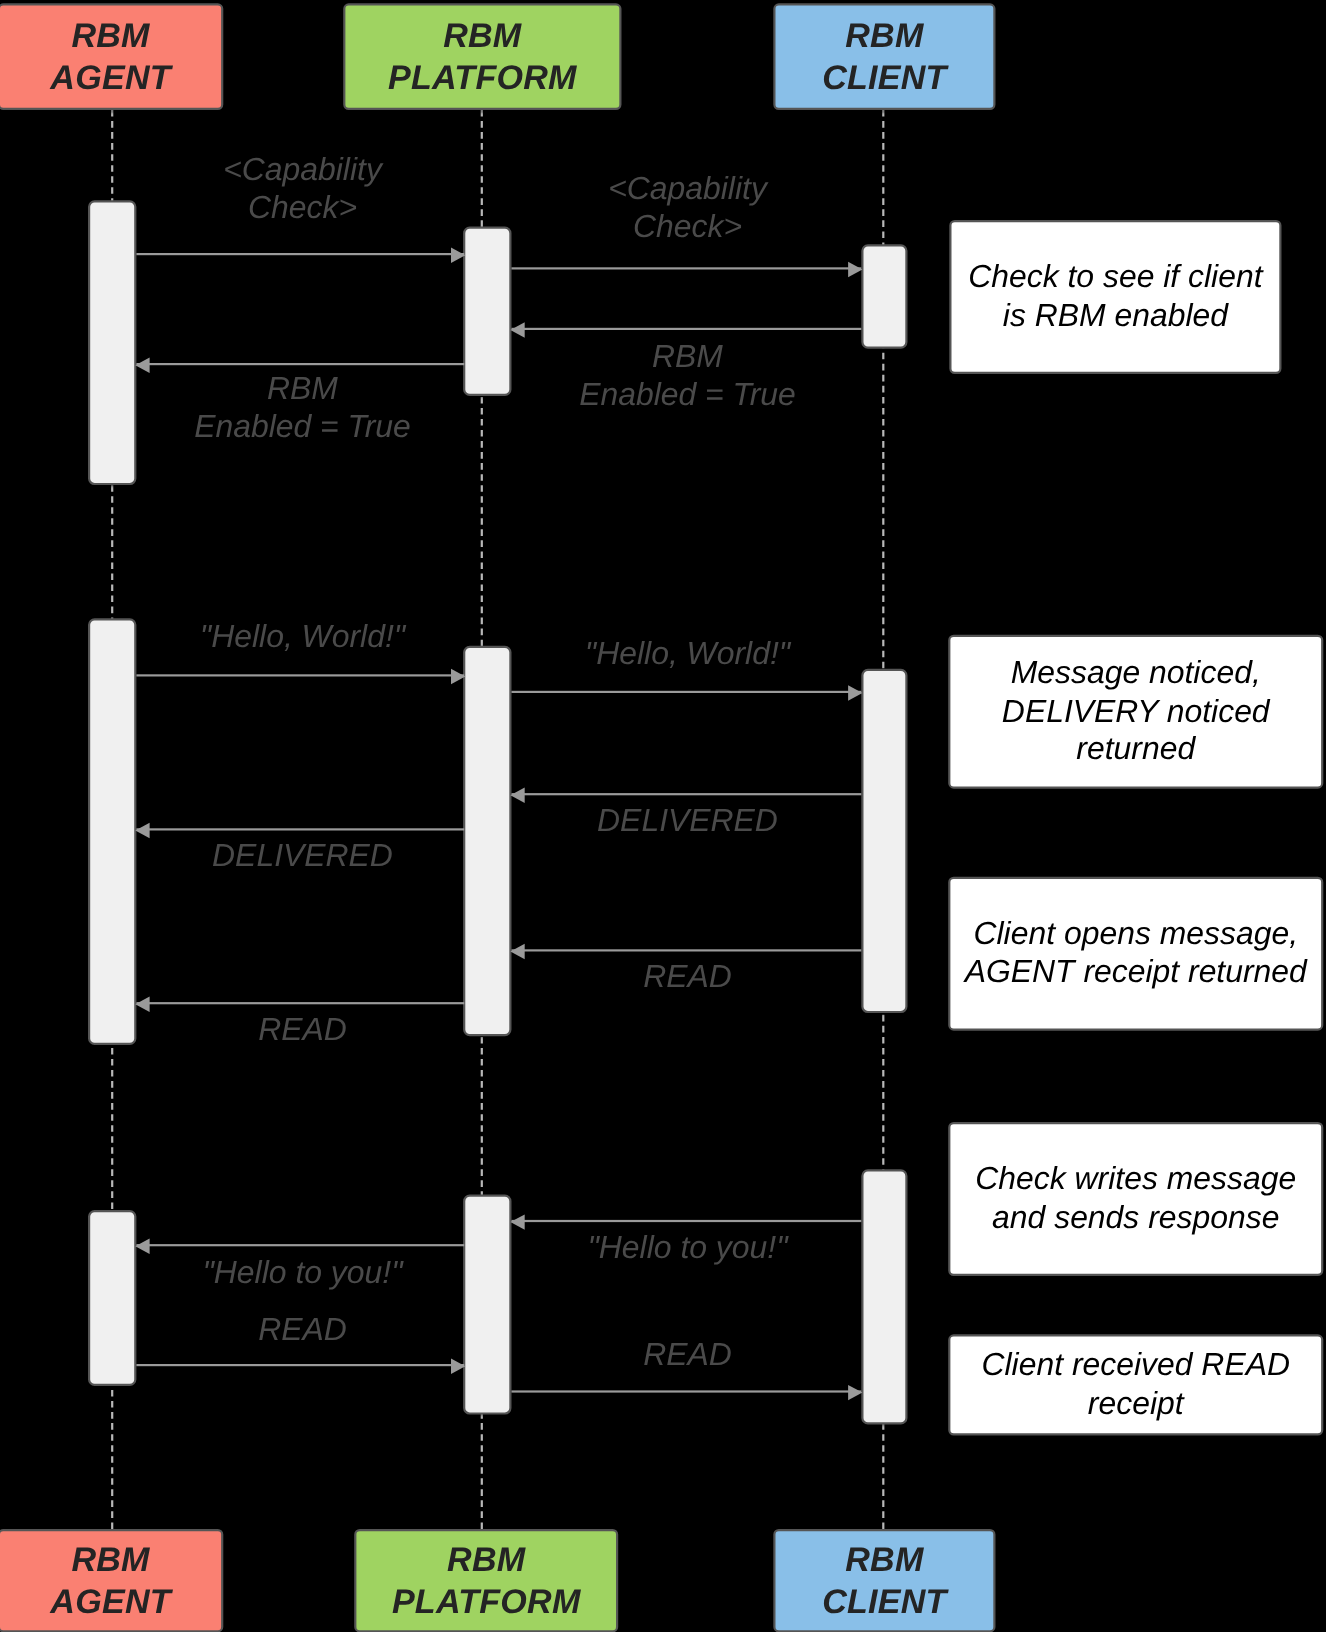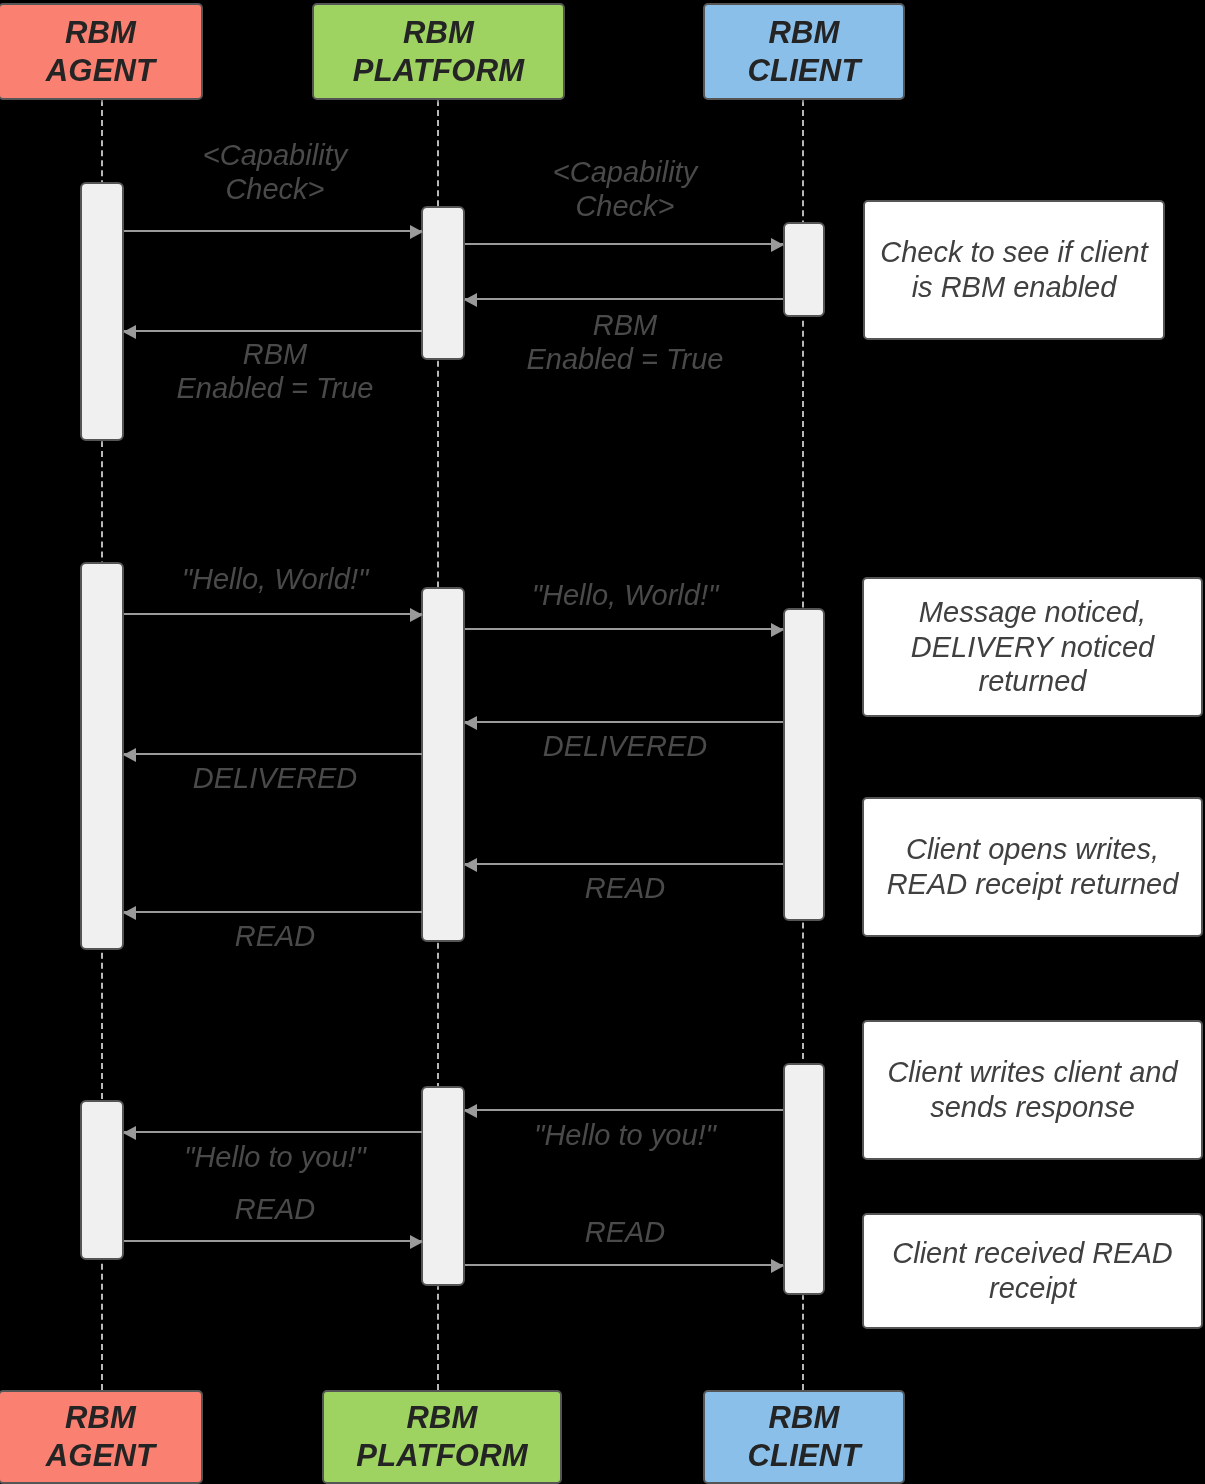--- a/index.html
+++ b/index.html
@@ -90,21 +90,21 @@
     white-space: pre-line;
   }
 
   
   .note {
     position: absolute;
     box-sizing: border-box;
     background: #ffffff;
     border: 2px solid #555555;
     border-radius: 5px;
-    color: #404040;
+    color: #000000;
     font-size: 29px;
     line-height: 1.2;
     display: flex;
     align-items: center;
     justify-content: center;
     text-align: center;
     padding: 4px 10px;
     box-shadow: 2px 2px 2px rgba(0,0,0,0.35);
   }
 </style>
@@ -226,19 +226,19 @@
 
   <div class="msg right" style="left:465px; top:1264px; width:318px;">
     <span class="head"></span>
   </div>
   <div class="msg-label" style="left:490px; top:1215px; width:270px;">READ</div>
 
   <div class="note" style="left:863px; top:200px; width:302px; height:140px;">Check to see if client is RBM enabled</div>
 
   <div class="note" style="left:862px; top:577px; width:341px; height:140px;">Message noticed, DELIVERY noticed returned</div>
 
-  <div class="note" style="left:862px; top:797px; width:341px; height:140px;">Client opens writes, READ receipt returned</div>
-
-  <div class="note" style="left:862px; top:1020px; width:341px; height:140px;">Client writes client and sends response</div>
-
-  <div class="note" style="left:862px; top:1213px; width:341px; height:116px;">Client received READ receipt</div>
+  <div class="note" style="left:862px; top:797px; width:341px; height:140px;">Client opens message, AGENT receipt returned</div>
+
+  <div class="note" style="left:862px; top:1020px; width:341px; height:140px;">Check writes message and sends response</div>
+
+  <div class="note" style="left:862px; top:1213px; width:341px; height:92px;">Client received READ receipt</div>
 
 </div>
 
 </body></html>

